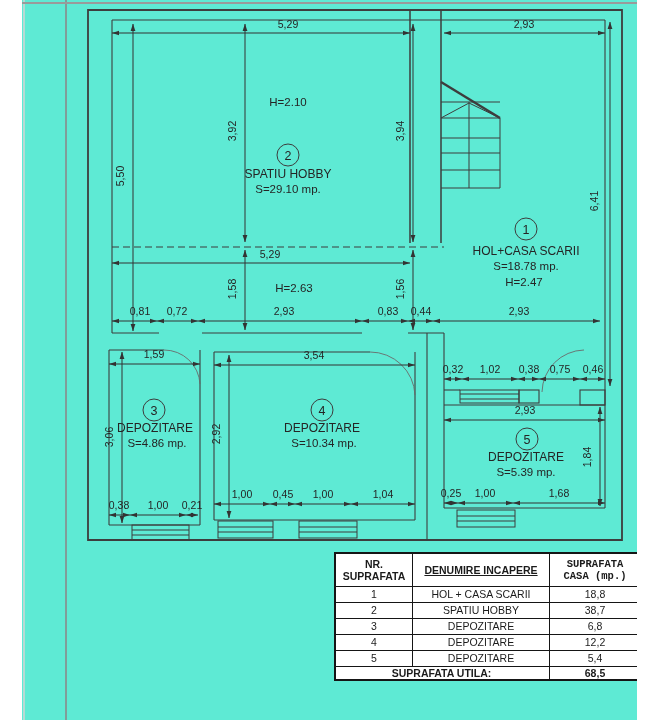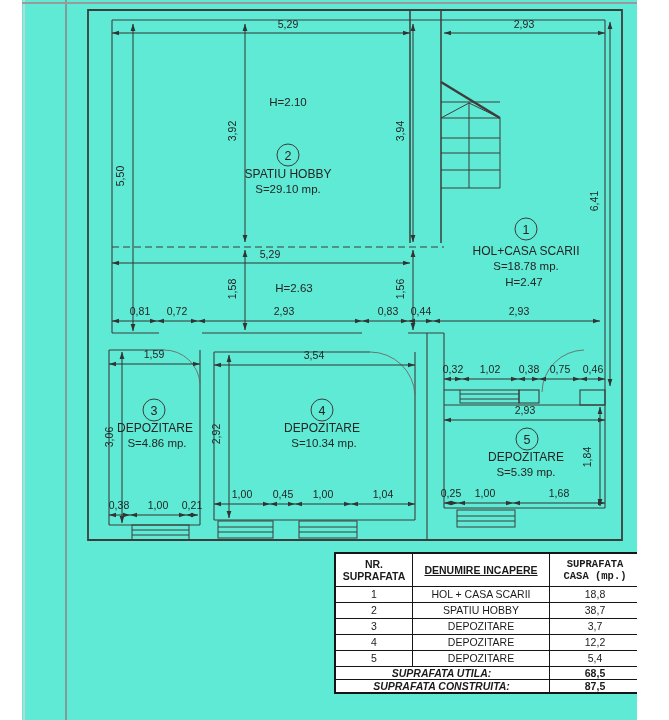--- a/index.html
+++ b/index.html
@@ -14,21 +14,21 @@
   
   #area-table{position:absolute;left:312px;top:552px;width:292px;border-collapse:collapse;
               table-layout:fixed;background:#fff;}
   #area-table td{border:1.4px solid #151515;color:#1b1b1b;font-size:10.5px;
                  text-align:center;vertical-align:middle;padding:0 2px;line-height:1.15;
                  overflow:hidden;white-space:nowrap;}
   #area-table{border:2.2px solid #151515;}
   .hdr{font-weight:bold;height:33px;}
   .drow{height:16px;}
   .trow{height:13px;font-weight:bold;}
-  .tlabel{text-align:left;padding-right:4px !important;font-style:italic;}
+  .tlabel{text-align:left;padding-right:4px !important;}
   .c1{width:72px;} .c2{width:132px;text-decoration:underline;} .c3{width:86px;font-family:Liberation Mono, monospace;}
 </style>
 </head>
 <body>
 
 <div id="page">
 <svg id="plan-svg" width="669" height="720" viewBox="0 0 669 720">
   <defs>
     <marker id="ar" viewBox="0 0 10 10" refX="9.5" refY="5" markerWidth="7.5" markerHeight="7.5" orient="auto-start-reverse">
           <path d="M0,1.8 L10,5 L0,8.2 z" fill="#333"></path>
@@ -247,35 +247,31 @@
     <td>18,8</td>
   </tr>
   <tr class="drow">
     <td>2</td>
     <td>SPATIU HOBBY</td>
     <td>38,7</td>
   </tr>
   <tr class="drow">
     <td>3</td>
     <td>DEPOZITARE</td>
-    <td>3,7</td>
+    <td>6,8</td>
   </tr>
   <tr class="drow">
     <td>4</td>
     <td>DEPOZITARE</td>
     <td>12,2</td>
   </tr>
   <tr class="drow">
     <td>5</td>
     <td>DEPOZITARE</td>
     <td>5,4</td>
   </tr>
   <tr class="trow">
     <td class="tlabel" colspan="2">SUPRAFATA UTILA:</td>
     <td>68,5</td>
   </tr>
-  <tr class="trow">
-    <td class="tlabel" colspan="2">SUPRAFATA CONSTRUITA:</td>
-    <td>87,5</td>
-  </tr>
 </tbody>
     </table>
 </div>
 
 </body></html>

